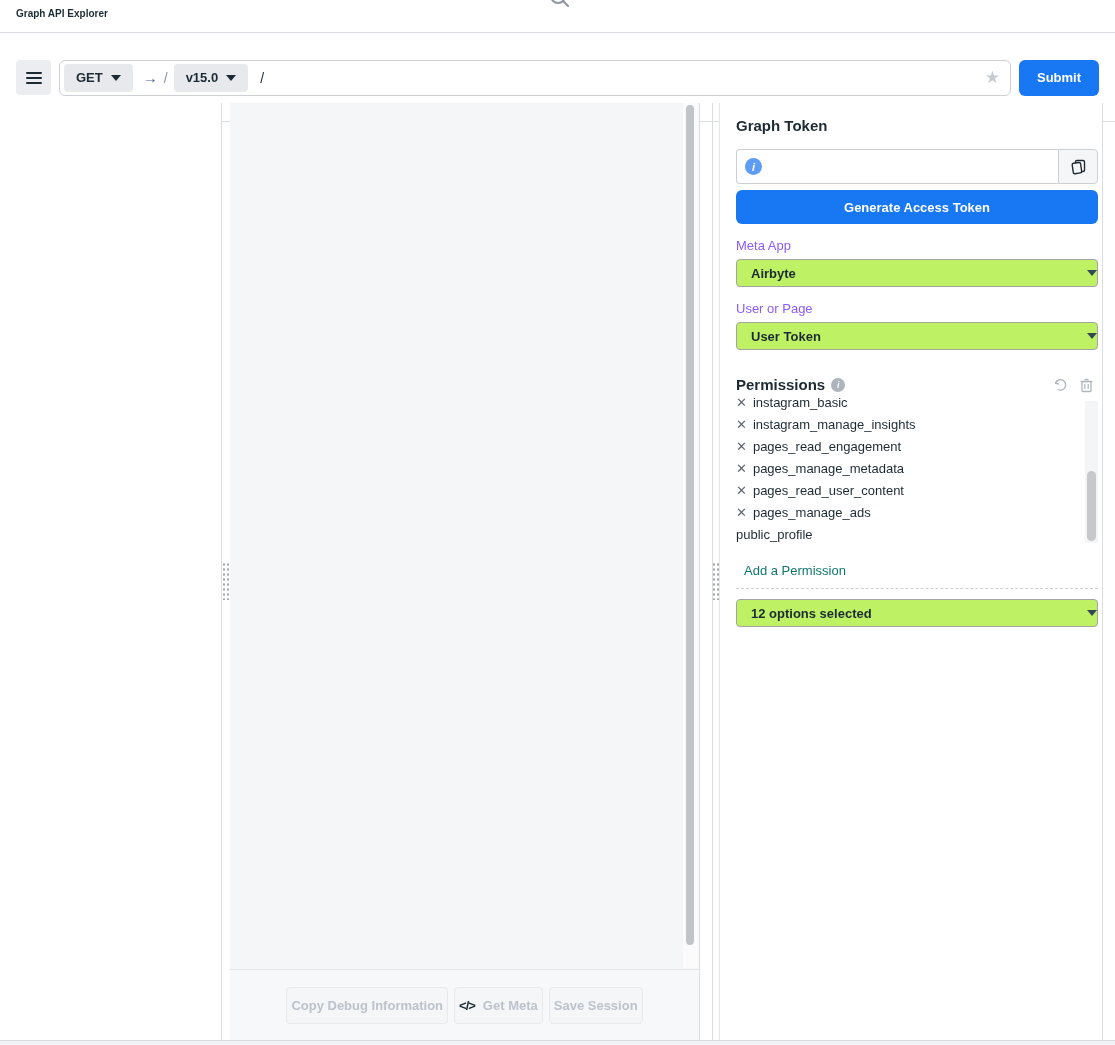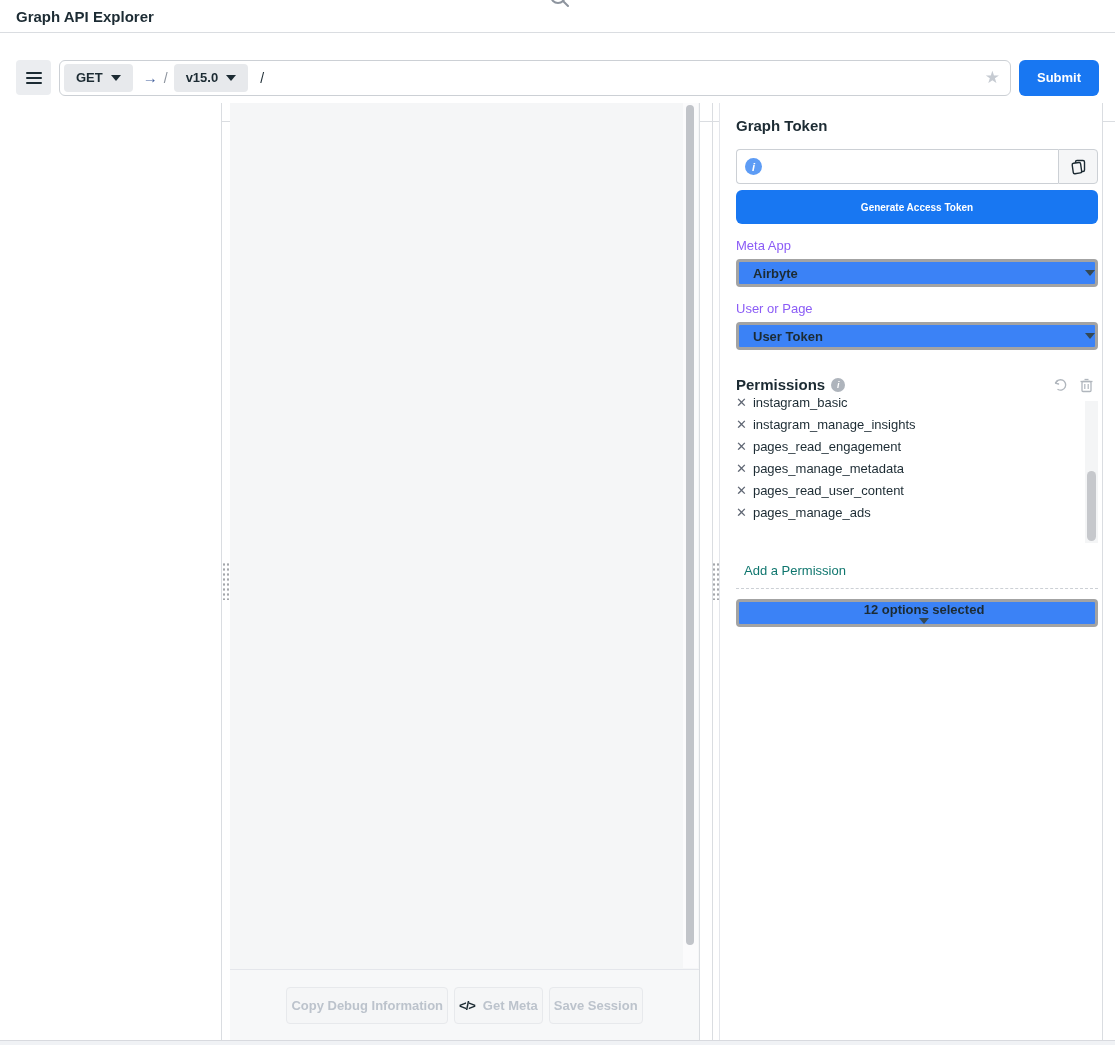--- a/index.html
+++ b/index.html
@@ -10,21 +10,21 @@
   }
   .page { position:relative; width:1115px; height:1045px; overflow:hidden; }
 
   
   .top-header {
     position:absolute; top:0; left:0; right:0; height:33px;
     border-bottom:1px solid #dadde1; background:#fff;
   }
   .top-header h1 {
     position:absolute; left:16px; top:8px;
-    font-size:15px; font-weight:bold; color:#1c2b33;
+    font-size:10px; font-weight:bold; color:#1c2b33;
   }
   .search-partial {
     position:absolute; left:548px; top:-14px; width:22px; height:22px;
   }
 
   
   .toolbar {
     position:absolute; top:34px; left:0; right:0; height:88px;
     background:#fff; border-bottom:1px solid #dadde1;
     display:flex; align-items:center; padding:0 16px; gap:8px;
@@ -115,26 +115,26 @@
     width:17px; height:17px; border-radius:50%; background:#5d9cf5; color:#fff;
     font-size:11px; font-weight:bold; font-style:italic;
     display:flex; align-items:center; justify-content:center; flex:none;
   }
   .copy-btn {
     width:40px; border:1px solid #ccd0d5; border-radius:0 4px 4px 0; background:#f5f6f7;
     display:flex; align-items:center; justify-content:center; cursor:pointer;
   }
   .gen-btn {
     width:100%; height:34px; margin-top:6px; border:none; border-radius:6px;
-    background:#1877f2; color:#fff; font-family:inherit; font-size:10px; font-weight:bold; cursor:pointer;
+    background:#1877f2; color:#fff; font-family:inherit; font-size:13px; font-weight:bold; cursor:pointer;
   }
   .field-label { margin-top:14px; font-size:13px; color:#8b5cf6; }
   .select-box {
-    margin-top:6px; width:100%; height:28px; border:3px solid #a3a3a3; border-radius:4px;
-    background:#3b82f6; display:flex; align-items:center; justify-content:space-between;
+    margin-top:6px; width:100%; height:28px; border:1px solid #a3a3a3; border-radius:4px;
+    background:#bef264; display:flex; align-items:center; justify-content:space-between;
     padding:0 0 0 14px; cursor:pointer;
   }
   .select-box .sel-text { font-size:13px; font-weight:bold; color:#1c2b33; }
   .select-box .caret { border-top-color:#344854; }
 
   .perm-header { margin-top:26px; display:flex; align-items:center; }
   .perm-header .rp-heading { margin-right:6px; }
   .info-badge-gray {
     width:14px; height:14px; border-radius:50%; background:#aeb4bc; color:#fff;
     font-size:9px; font-weight:bold; font-style:italic;
@@ -154,21 +154,21 @@
   }
   .perm-scroll-thumb {
     position:absolute; right:2px; bottom:2px; width:9px; height:70px;
     background:#c6c8cc; border-radius:5px;
   }
 
   .add-perm {
     margin-top:14px; padding:4px 0 10px 8px; border-bottom:1px dashed #ccd0d5;
     font-size:13px; color:#0f766e; cursor:text;
   }
-  .options-select { margin-top:10px;flex-direction:column; }
+  .options-select { margin-top:10px; }
 
   
   .bottom-strip {
     position:absolute; left:0; right:0; bottom:0; height:5px;
     background:#f0f2f5; border-top:1px solid #d8dadf;
   }
 </style>
 </head>
 <body>
 
@@ -295,20 +295,23 @@
           <span>pages_manage_metadata</span>
         </div>
         <div class="perm-row">
           <span class="perm-x">✕</span>
           <span>pages_read_user_content</span>
         </div>
         <div class="perm-row">
           <span class="perm-x">✕</span>
           <span>pages_manage_ads</span>
         </div>
+        <div class="perm-row">
+          <span>public_profile</span>
+        </div>
       </div>
       <div class="perm-scroll-track">
         <div class="perm-scroll-thumb"></div>
       </div>
     </div>
 
     <div class="add-perm">Add a Permission</div>
 
     <div class="select-box options-select">
       <span class="sel-text">12 options selected</span>

